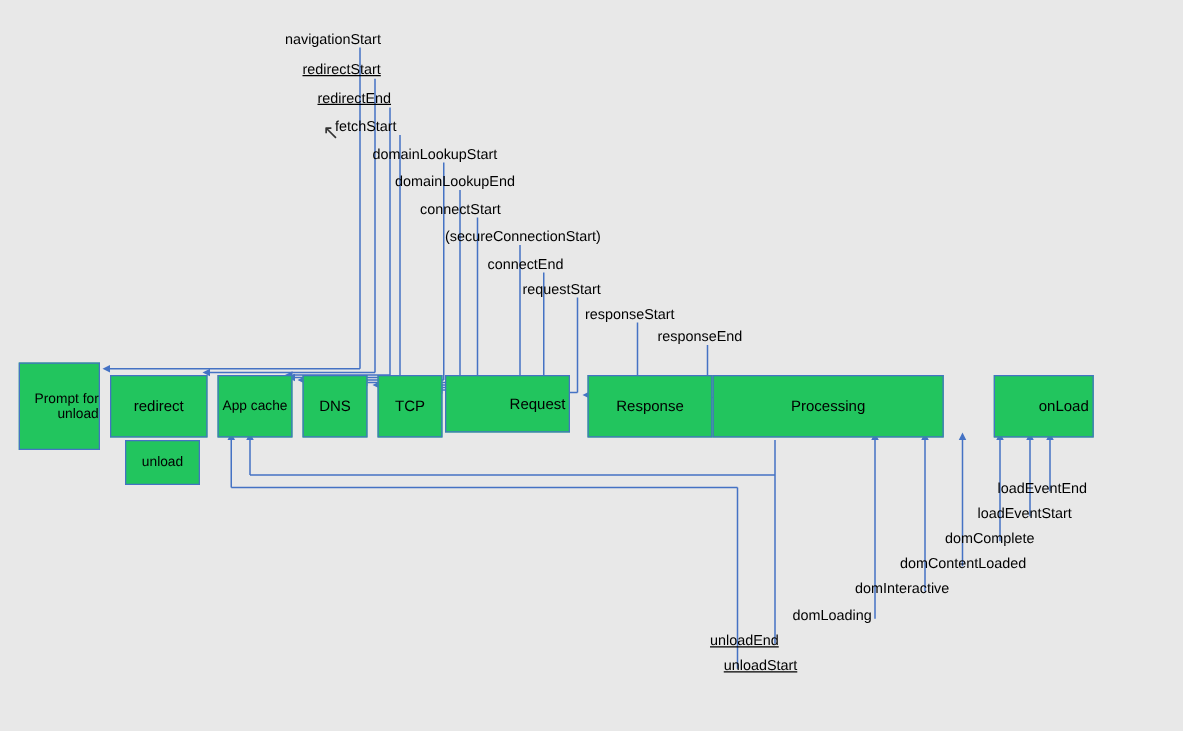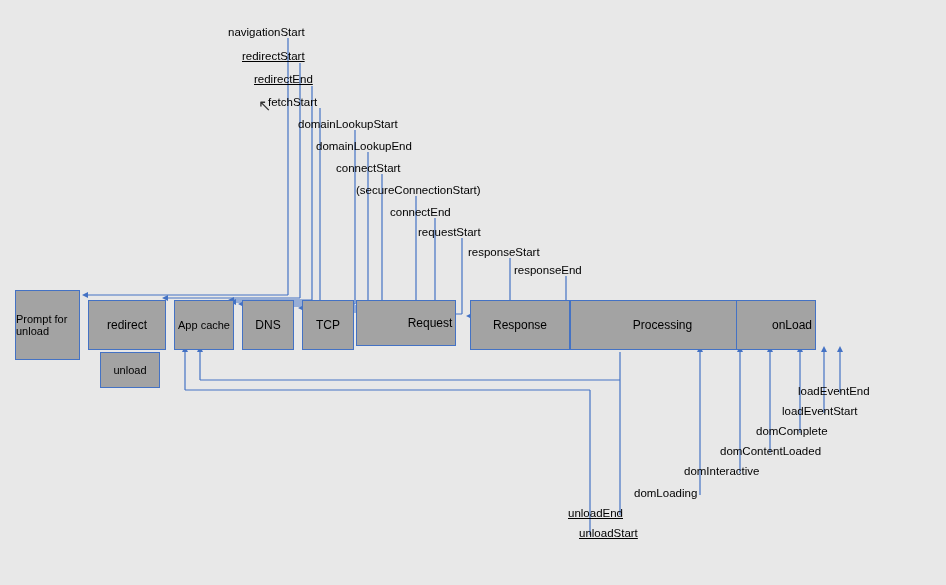--- a/index.html
+++ b/index.html
@@ -19,26 +19,26 @@
     }
     svg#lines {
       position: absolute;
       top: 0; left: 0;
       width: 946px;
       height: 585px;
       pointer-events: none;
     }
     .box {
       position: absolute;
-      background: #a3a3a3;
+      background: #22c55e;
       border: 1.5px solid #4472c4;
       display: flex;
       align-items: center;
       justify-content: center;
-      text-align: left;
+      text-align: right;
       font-size: 12px;
       color: #000;
     }
     .label {
       position: absolute;
       font-size: 11.5px;
       color: #000;
       white-space: nowrap;
     }
     .label.underline {
@@ -147,21 +147,21 @@
   <div class="box" style="left:242px;top:300px;width:52px;height:50px;">DNS</div>
 
   <div class="box" style="left:302px;top:300px;width:52px;height:50px;">TCP</div>
 
   <div class="box" style="left:356px;top:300px;width:100px;height:46px;padding-left:48px;">Request</div>
 
   <div class="box" style="left:470px;top:300px;width:100px;height:50px;">Response</div>
 
   <div class="box" style="left:570px;top:300px;width:185px;height:50px;">Processing</div>
 
-  <div class="box" style="left:736px;top:300px;width:80px;height:50px;padding-left:32px;">onLoad</div>
+  <div class="box" style="left:795px;top:300px;width:80px;height:50px;padding-left:32px;">onLoad</div>
 
   <div class="label" style="left:228px;top:26px;">navigationStart</div>
 
   <div class="label underline" style="left:242px;top:50px;">redirectStart</div>
 
   <div class="label underline" style="left:254px;top:73px;">redirectEnd</div>
 
   <div class="label" style="left:268px;top:96px;">fetchStart</div>
 
   <div class="label" style="left:298px;top:118px;">domainLookupStart</div>
@@ -171,21 +171,21 @@
   <div class="label" style="left:336px;top:162px;">connectStart</div>
 
   <div class="label" style="left:356px;top:184px;">(secureConnectionStart)</div>
 
   <div class="label" style="left:390px;top:206px;">connectEnd</div>
 
   <div class="label" style="left:418px;top:226px;">requestStart</div>
 
   <div class="label" style="left:468px;top:246px;">responseStart</div>
 
-  <div class="label" style="left:514px;top:264px;">responseEnd</div>
+  <div class="label" style="left:526px;top:264px;">responseEnd</div>
 
   <div class="label" style="left:798px;top:385px;">loadEventEnd</div>
 
   <div class="label" style="left:782px;top:405px;">loadEventStart</div>
 
   <div class="label" style="left:756px;top:425px;">domComplete</div>
 
   <div class="label" style="left:720px;top:445px;">domContentLoaded</div>
 
   <div class="label" style="left:684px;top:465px;">domInteractive</div>

